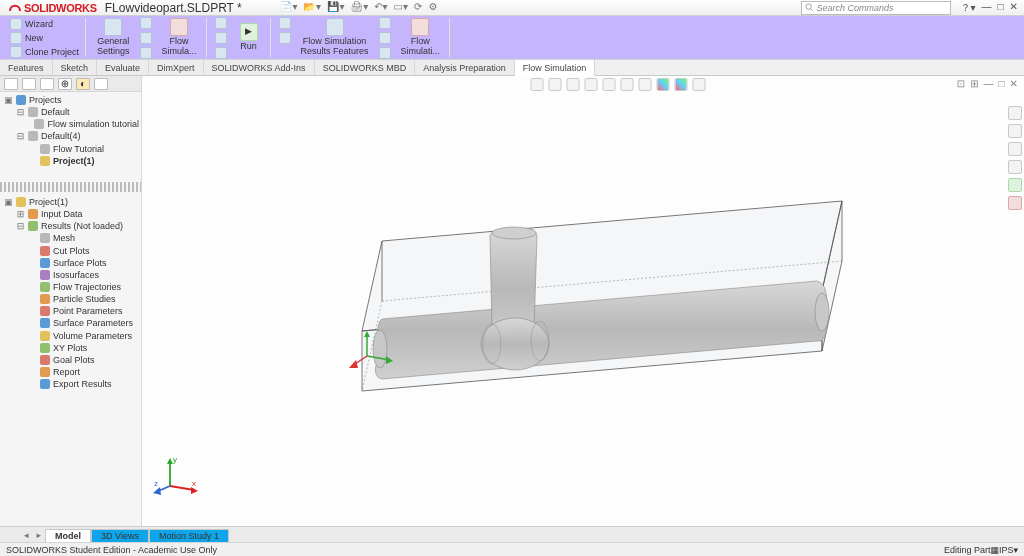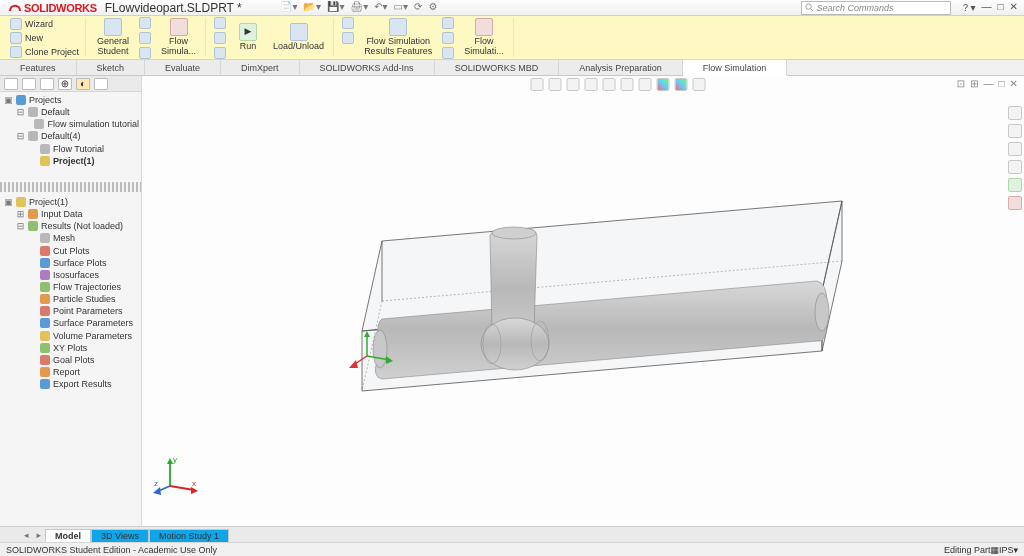--- a/index.html
+++ b/index.html
@@ -12,33 +12,33 @@
 .logo svg { margin-right: 2px; }
 .menubar { display: flex; gap: 10px; padding-left: 6px; }
 .menubar span { cursor: default; }
 .title-center { flex: 1; text-align: left; font-size: 12px; }
 .search-box { width: 150px; height: 14px; border: 1px solid #bbb; background: #fff; margin-right: 4px; display: flex; align-items: center; padding: 0 3px; color: #888; font-style: italic; font-size: 9px; }
 .search-box svg { margin-right: 3px; }
 .win-controls { display: flex; gap: 6px; padding: 0 6px; font-size: 10px; color: #555; }
 .qat-inner{position:absolute; top:1px; left:280px; display:flex; gap:6px; font-size:10px; color:#777;}
 
 
-.ribbon { height: 44px; background: #fef9c3; border-bottom: 1px solid #d4d4d4; display: flex; align-items: stretch; padding: 2px 4px; gap: 2px; }
+.ribbon { height: 44px; background: #c4b5fd; border-bottom: 1px solid #d4d4d4; display: flex; align-items: stretch; padding: 2px 4px; gap: 2px; }
 .ribbon-group { display: flex; flex-direction: column; justify-content: center; padding: 0 4px; border-right: 1px solid #e3e3e3; }
 .ribbon-btn-lg { display: flex; flex-direction: column; align-items: center; justify-content: center; padding: 2px 5px; font-size: 9px; line-height: 1.1; text-align: center; min-width: 34px; }
 .ribbon-btn-lg .ico { width: 18px; height: 18px; background: #d9e6f2; border: 1px solid #b0c4d8; border-radius: 2px; margin-bottom: 1px; display:flex;align-items:center;justify-content:center; }
 .ribbon-btn-lg .ico.red{background:#f2dddd;border-color:#d9a8a8;}
 .ribbon-btn-lg .ico.grn{background:#dff2dd;border-color:#aed9a8;}
 .ribbon-row { display: flex; gap: 3px; }
 .ribbon-mini { display:flex; align-items:center; font-size:9px; gap:3px; padding:1px 2px; }
 .ribbon-mini .mico{width:12px;height:12px;background:#d9e6f2;border:1px solid #b0c4d8;border-radius:2px;}
 
 
 .feature-tabs { height: 16px; background: #f0f0f0; border-bottom: 1px solid #c9c9c9; display: flex; font-size: 9px; }
-.feature-tabs .ftab { padding: 1px 20px; border-right: 1px solid #d6d6d6; background: #ececec; color:#444; display:flex;align-items:center; }
+.feature-tabs .ftab { padding: 1px 8px; border-right: 1px solid #d6d6d6; background: #ececec; color:#444; display:flex;align-items:center; }
 .feature-tabs .ftab.active { background: #fff; border-bottom: 1px solid #fff; margin-bottom: -1px; }
 
 
 .main { flex: 1; display: flex; min-height: 0; }
 .sidebar { width: 142px; background: #f5f5f5; border-right: 1px solid #d8d8d8; display: flex; flex-direction: column; }
 .sidebar-tabs { height: 16px; display: flex; background: #eaeaea; border-bottom:1px solid #d6d6d6; align-items:center; gap:4px; padding:0 4px;}
 .sidebar-tabs .stab{width:14px;height:12px;border:1px solid #bbb;background:#fff;border-radius:1px;display:flex;align-items:center;justify-content:center;}
 .tree { flex: 0 0 88px; overflow: hidden; padding: 2px 2px; font-size: 9px; line-height: 1.35; }
 .tree-sep{height:10px; background:repeating-linear-gradient(90deg,#bbb 0 2px,transparent 2px 4px); margin:2px 0;}
 .tree2 { flex: 1; overflow: hidden; padding: 2px 2px; font-size: 9px; line-height: 1.35; }
@@ -119,21 +119,21 @@
     <div class="ribbon-mini">
         <span class="mico"></span>
         <span>Clone Project</span>
       </div>
   </div>
   <div class="ribbon-group">
     <div class="ribbon-row">
       <div class="ribbon-btn-lg">
           <div class="ico"></div>
           <span style="white-space:pre;">General
-Student</span>
+Settings</span>
         </div>
       <div style="display:flex;flex-direction:column;gap:1px;">
         <div class="ribbon-mini">
             <span class="mico"></span>
           </div>
         <div class="ribbon-mini">
             <span class="mico"></span>
           </div>
         <div class="ribbon-mini">
             <span class="mico"></span>
@@ -155,24 +155,20 @@
         <div class="ribbon-mini">
             <span class="mico"></span>
           </div>
         <div class="ribbon-mini">
             <span class="mico"></span>
           </div>
       </div>
       <div class="ribbon-btn-lg">
           <div class="ico grn">▶</div>
           <span>Run</span>
-        </div>
-      <div class="ribbon-btn-lg">
-          <div class="ico"></div>
-          <span>Load/Unload</span>
         </div>
     </div>
   </div>
   <div class="ribbon-group">
     <div class="ribbon-row">
       <div style="display:flex;flex-direction:column;gap:1px;">
         <div class="ribbon-mini">
             <span class="mico"></span>
           </div>
         <div class="ribbon-mini">

